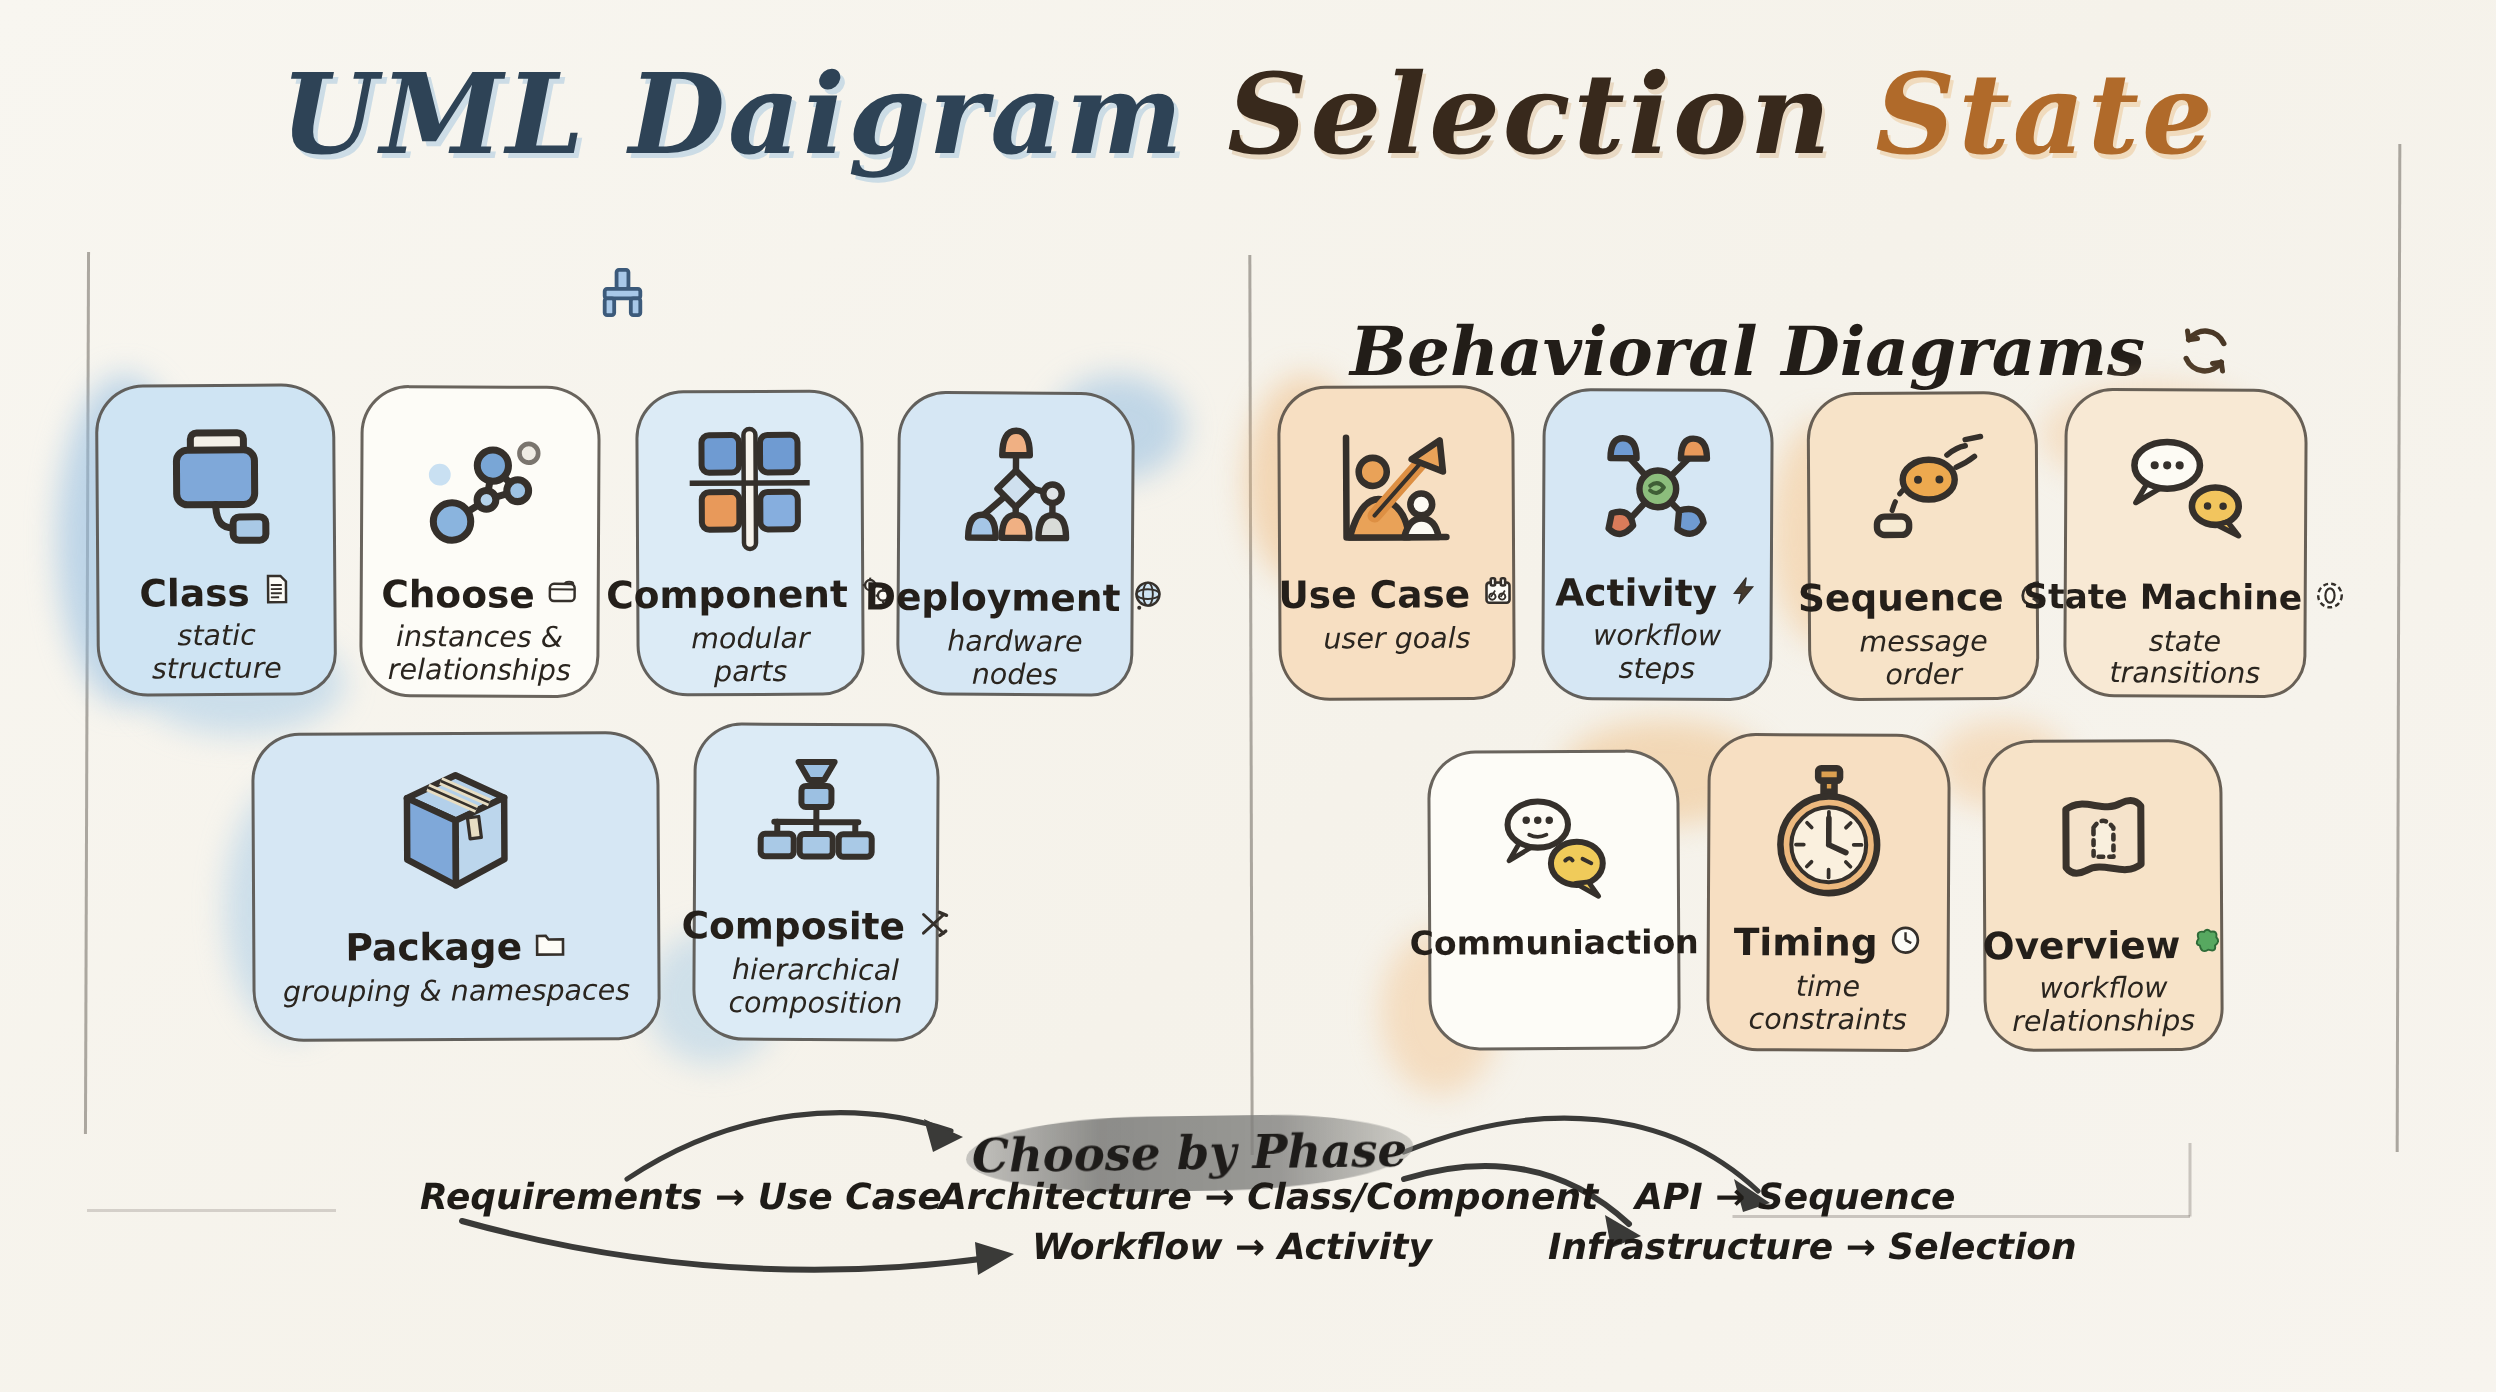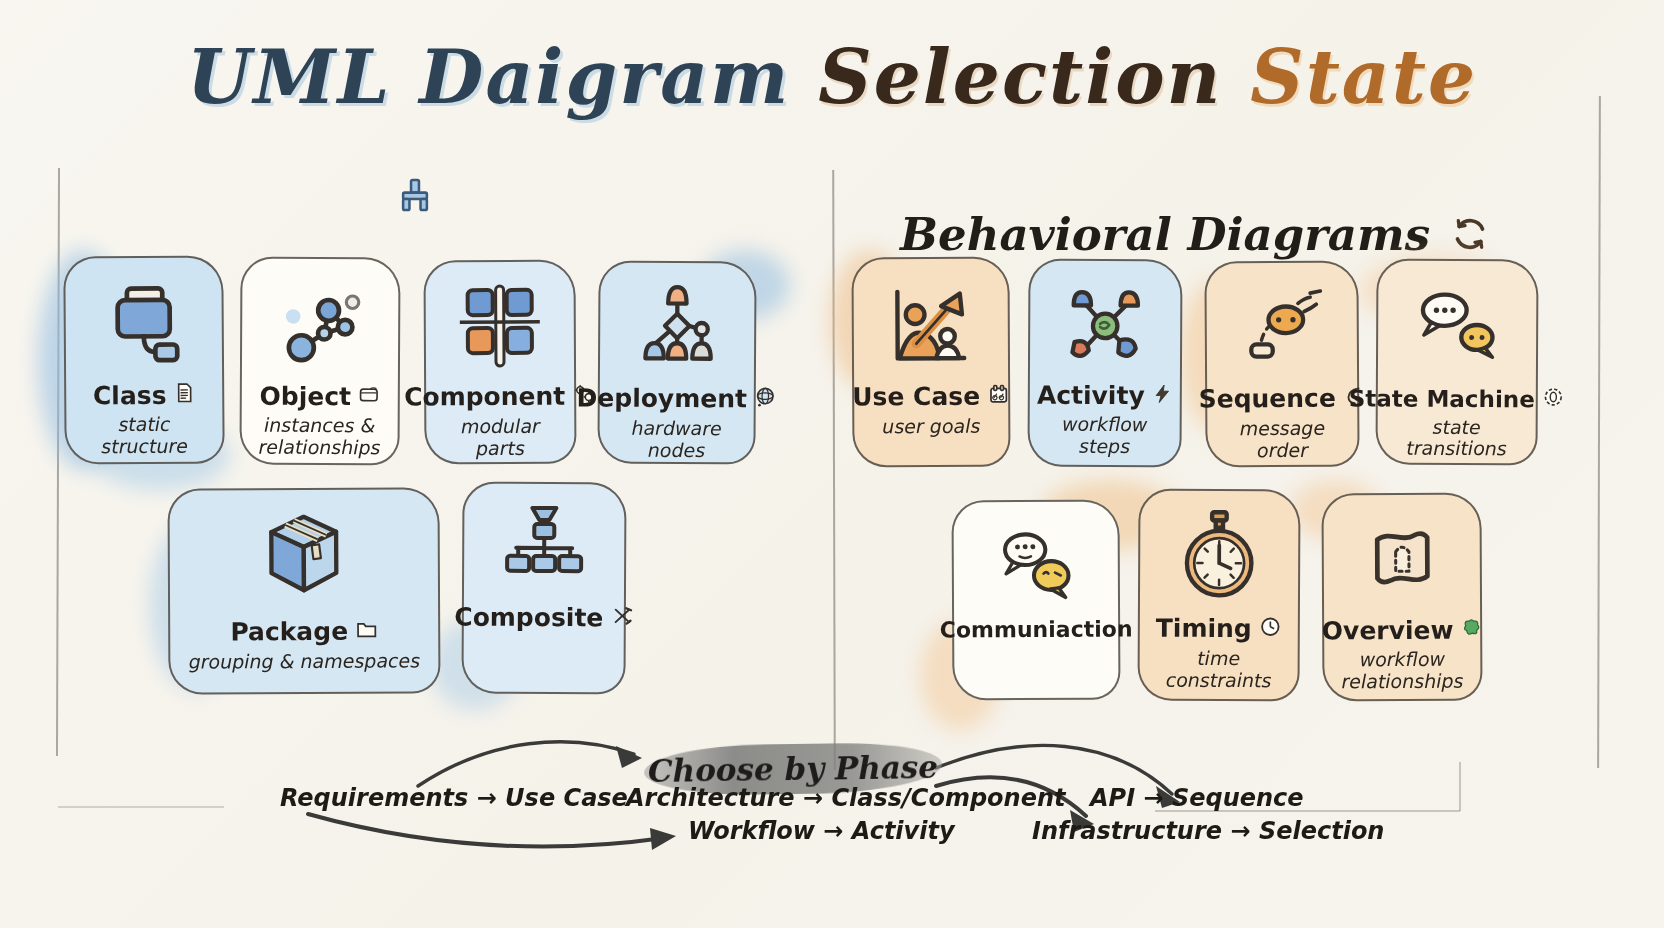--- a/index.html
+++ b/index.html
@@ -161,21 +161,21 @@
         <circle cx="24" cy="40" r="7" fill="#c9e0f2" stroke="none"></circle>
         <path d="M32,70 L54,56 M54,56 L58,34 M54,56 L74,50 M58,34 L74,50"></path>
         <circle cx="32" cy="70" r="12" fill="#8ab4de"></circle>
         <circle cx="58" cy="34" r="10" fill="#79a6d6"></circle>
         <circle cx="74" cy="50" r="7" fill="#9cc2e4"></circle>
         <circle cx="54" cy="56" r="6" fill="#b4d2ea"></circle>
         <circle cx="81" cy="26" r="6" fill="#efece4" stroke="#7a756e" stroke-width="3"></circle>
       </svg>
     </div>
     <div class="card-title">
-      <span>Object</span>
+      <span>Choose</span>
       <span class="tiny-icon">
         <svg width="22" height="22" viewBox="0 0 24 24" fill="#fdfcf7" stroke="#35302b" stroke-width="1.8">
           <rect x="3" y="6.5" width="18" height="12.5" rx="3"></rect>
           <path d="M3.5,10.5 h17" stroke-width="1.5"></path>
           <path d="M14,6.5 c0,-2 6,-2 6,0" stroke-width="1.5" fill="none"></path>
         </svg>
       </span>
     </div>
     <div class="card-sub">instances &amp; relationships</div>
   </div>
@@ -266,20 +266,21 @@
     </div>
     <div class="card-title">
       <span>Composite</span>
       <span class="tiny-icon">
         <svg width="23" height="23" viewBox="0 0 24 24" fill="none" stroke="#35302b" stroke-width="2" stroke-linecap="round">
           <path d="M5,18.5 L19,5.5 M5,5.5 L19,18.5"></path>
           <path d="M16,4 l5,2 M16.5,20 l4,-3" stroke-width="2.4"></path>
         </svg>
       </span>
     </div>
+    <div class="card-sub">hierarchical composition</div>
   </div>
 
   <div class="card bg-peach-a" style="left:852px; top:257px; width:158px; height:210px; transform:rotate(-.3deg);">
     <div class="card-icon">
       <svg width="104" height="104" viewBox="0 0 100 100" fill="none" stroke="#35302b" stroke-width="4.2" stroke-linecap="round" stroke-linejoin="round">
         <path d="M18,16 V80 H82"></path>
         <circle cx="35" cy="38" r="9" fill="#e9a258"></circle>
         <path d="M20,80 Q28,52 42,56 Q56,60 58,80 Z" fill="#e9a258"></path>
         <circle cx="66" cy="59" r="7" fill="#fdfbf4"></circle>
         <path d="M55,80 Q58,68 66,68 Q75,68 77,80 Z" fill="#fdfbf4"></path>

